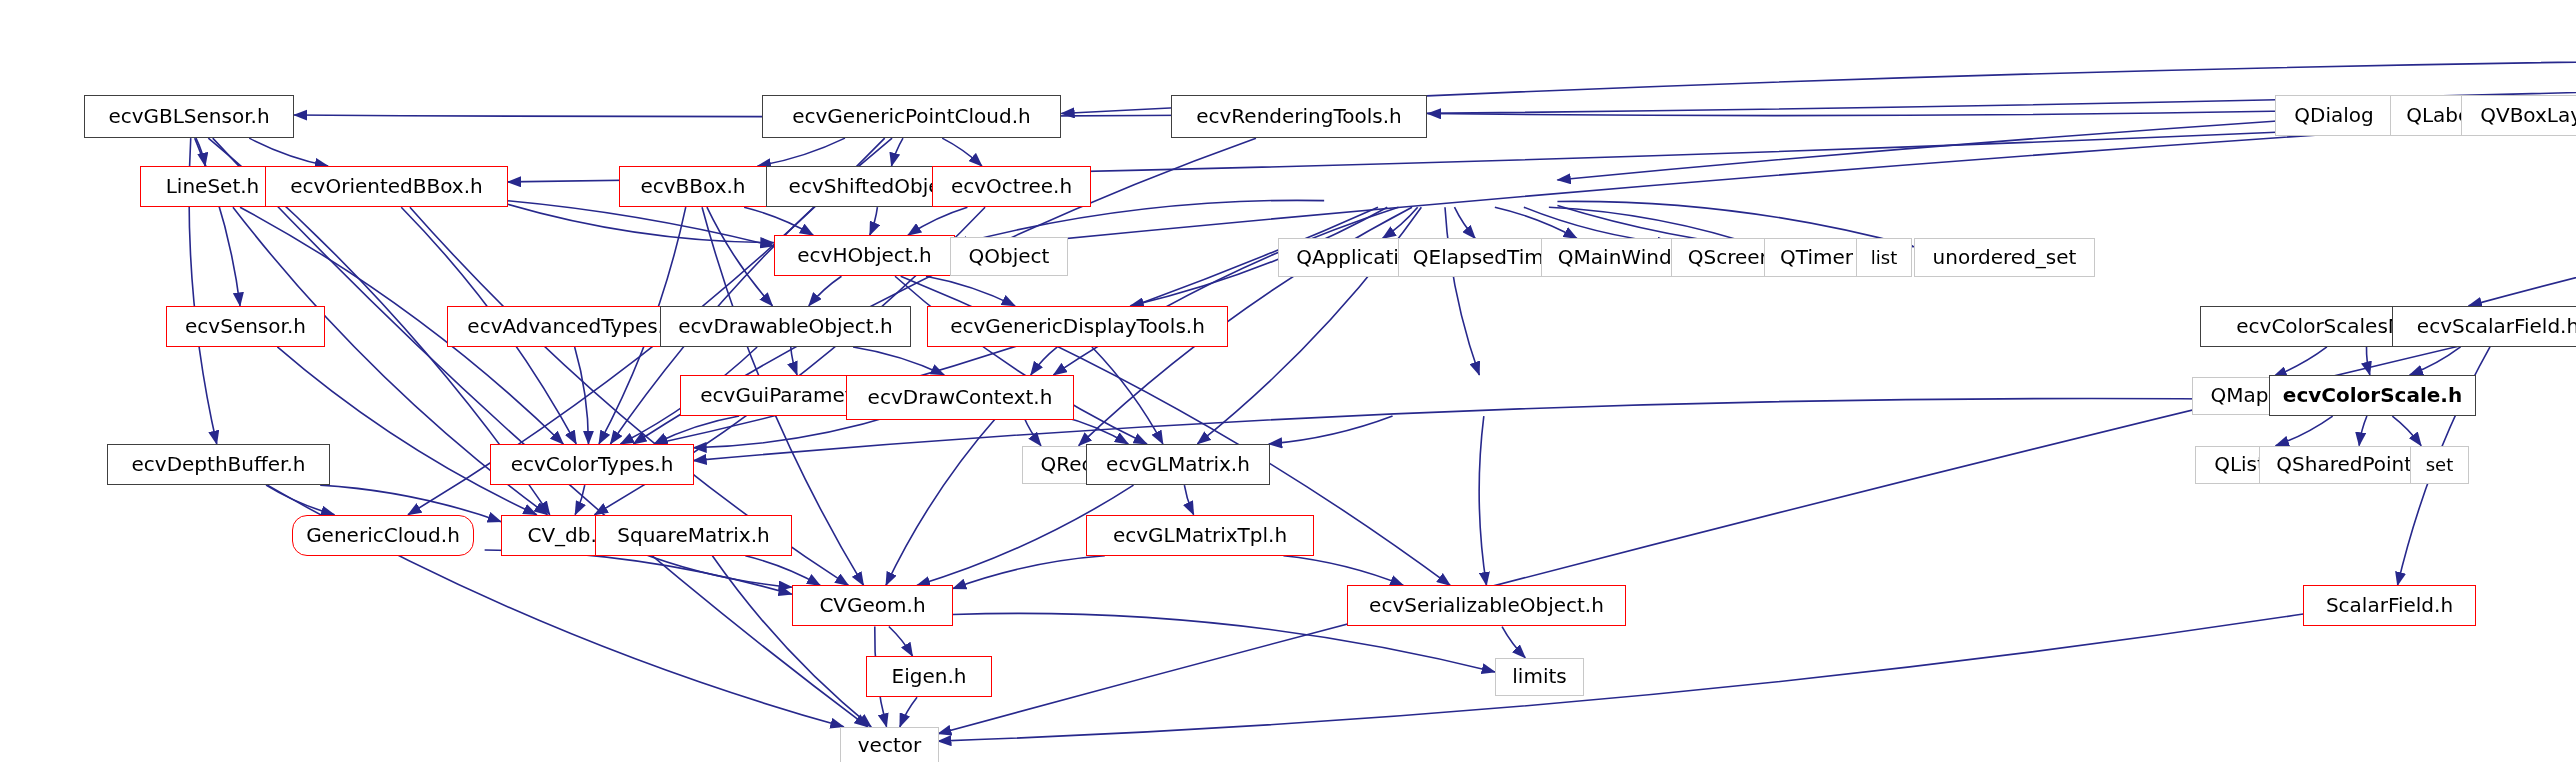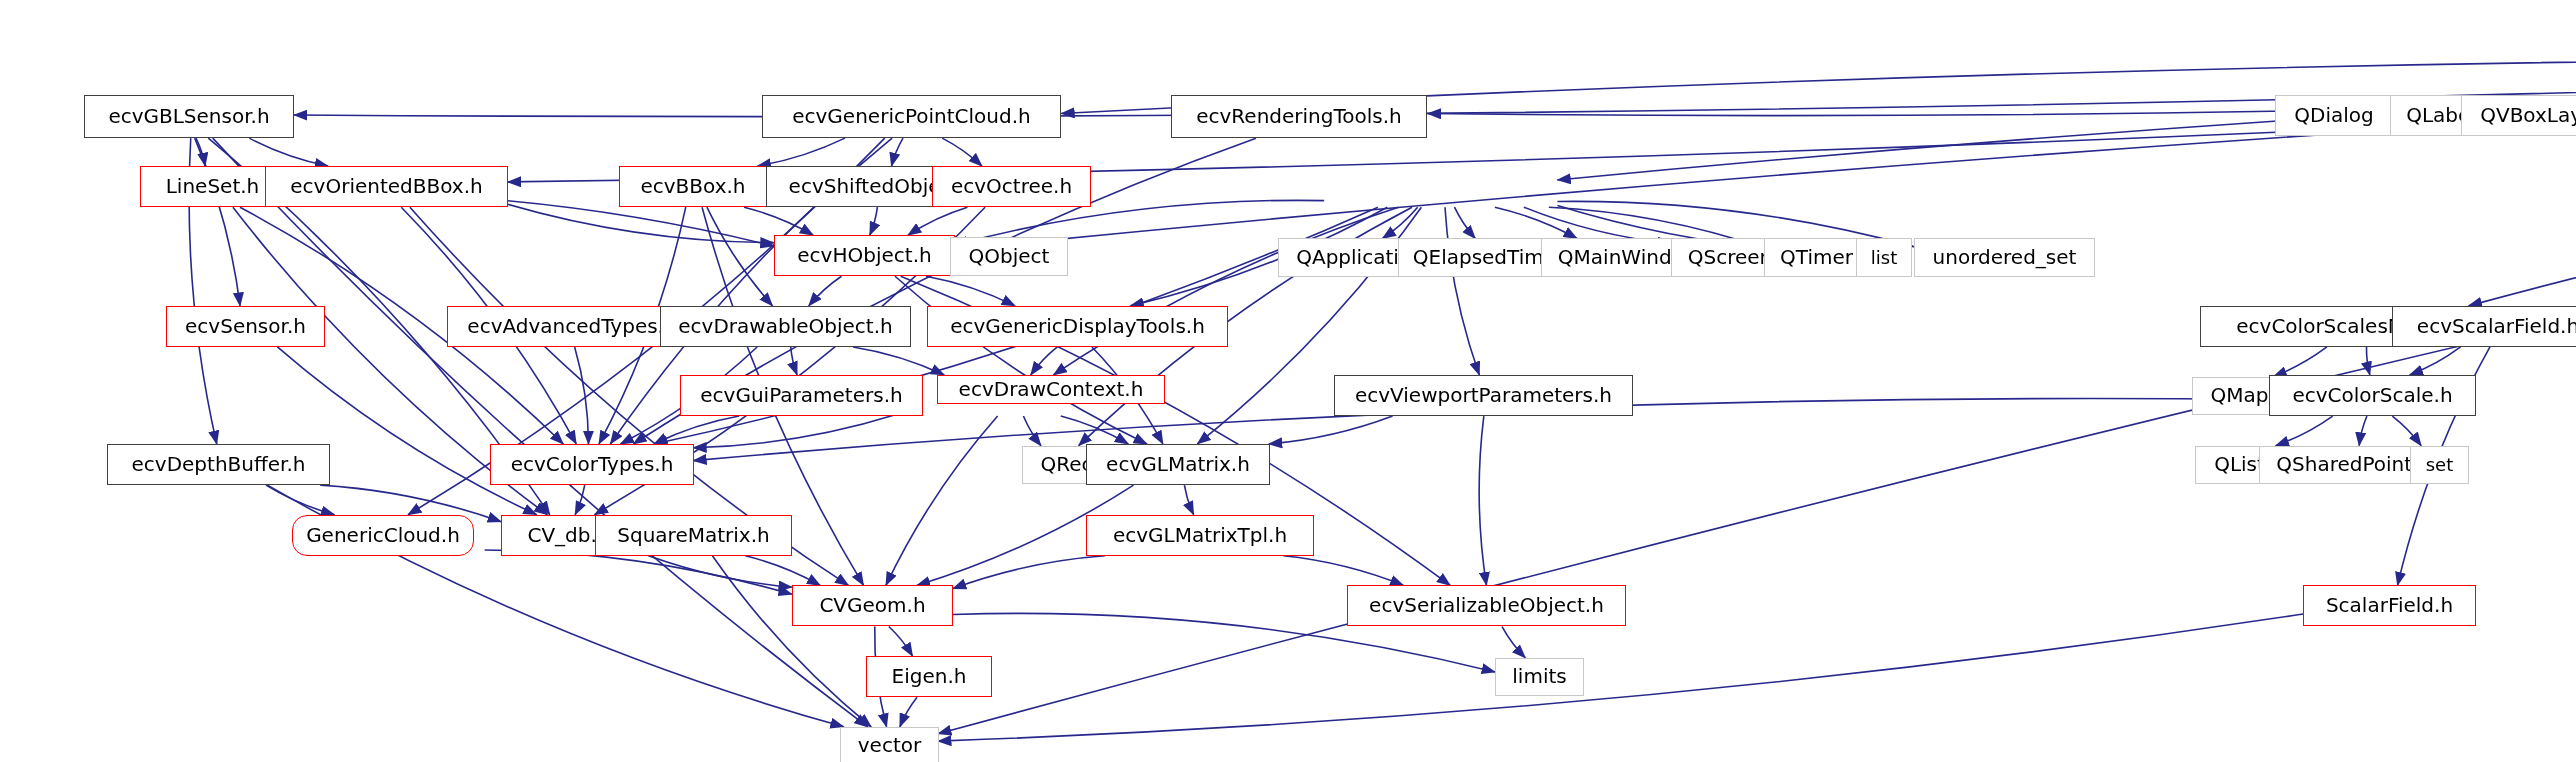--- a/index.html
+++ b/index.html
@@ -159,24 +159,23 @@
     <div class="node gray" style="left: 1764px; top: 238px; width: 105px; height: 39px;">QTimer</div>
     <div class="node gray" style="left: 1856px; top: 238px; width: 56px; height: 39px; font-size: 18px;">list</div>
     <div class="node gray" style="left: 1914px; top: 238px; width: 181px; height: 39px;">unordered_set</div>
     <div class="node red" style="left: 166px; top: 306px; width: 159px; height: 41px;">ecvSensor.h</div>
     <div class="node red" style="left: 447px; top: 306px; width: 250px; height: 41px;">ecvAdvancedTypes.h</div>
     <div class="node black" style="left: 660px; top: 306px; width: 251px; height: 41px;">ecvDrawableObject.h</div>
     <div class="node red" style="left: 927px; top: 306px; width: 301px; height: 41px;">ecvGenericDisplayTools.h</div>
     <div class="node black" style="left: 2200px; top: 306px; width: 329px; height: 41px;">ecvColorScalesManager.h</div>
     <div class="node black" style="left: 2392px; top: 306px; width: 212px; height: 41px;">ecvScalarField.h</div>
     <div class="node red" style="left: 680px; top: 375px; width: 243px; height: 41px;">ecvGuiParameters.h</div>
-    <div class="node red" style="left: 937px; top: 375px; width: 228px; height: 29px; text-align: right;">ecvDrawContext.h</div>
-    <div class="node black" style="left: 1334px; top: 375px; width: 299px; height: 41px;">ecvViewportParameters.h</div>
+    <div class="node red" style="left: 846px; top: 375px; width: 228px; height: 45px; text-align: right;">ecvDrawContext.h</div>
     <div class="node gray" style="left: 2192px; top: 377px; width: 95px; height: 38px;">QMap</div>
-    <div class="node black" style="left: 2269px; top: 375px; width: 207px; height: 41px;">ecvColorScale.h</div>
+    <div class="node black" style="left: 2269px; top: 375px; width: 207px; height: 41px; font-weight: bold;">ecvColorScale.h</div>
     <div class="node red" style="left: 490px; top: 444px; width: 204px; height: 41px;">ecvColorTypes.h</div>
     <div class="node gray" style="left: 1004px; top: 446px; width: 97px; height: 38px; margin-left: 18px;">QRect</div>
     <div class="node black" style="left: 1086px; top: 444px; width: 184px; height: 41px;">ecvGLMatrix.h</div>
     <div class="node gray" style="left: 2195px; top: 446px; width: 89px; height: 38px;">QList</div>
     <div class="node gray" style="left: 2259px; top: 446px; width: 191px; height: 38px;">QSharedPointer</div>
     <div class="node gray" style="left: 2410px; top: 446px; width: 59px; height: 38px; font-size: 18px;">set</div>
     <div class="node black" style="left: 107px; top: 444px; width: 223px; height: 41px;">ecvDepthBuffer.h</div>
     <div class="node red" style="left: 292px; top: 515px; width: 182px; height: 41px; border-radius: 15px;">GenericCloud.h</div>
     <div class="node red" style="left: 501px; top: 515px; width: 135px; height: 41px;">CV_db.h</div>
     <div class="node red" style="left: 595px; top: 515px; width: 197px; height: 41px;">SquareMatrix.h</div>

